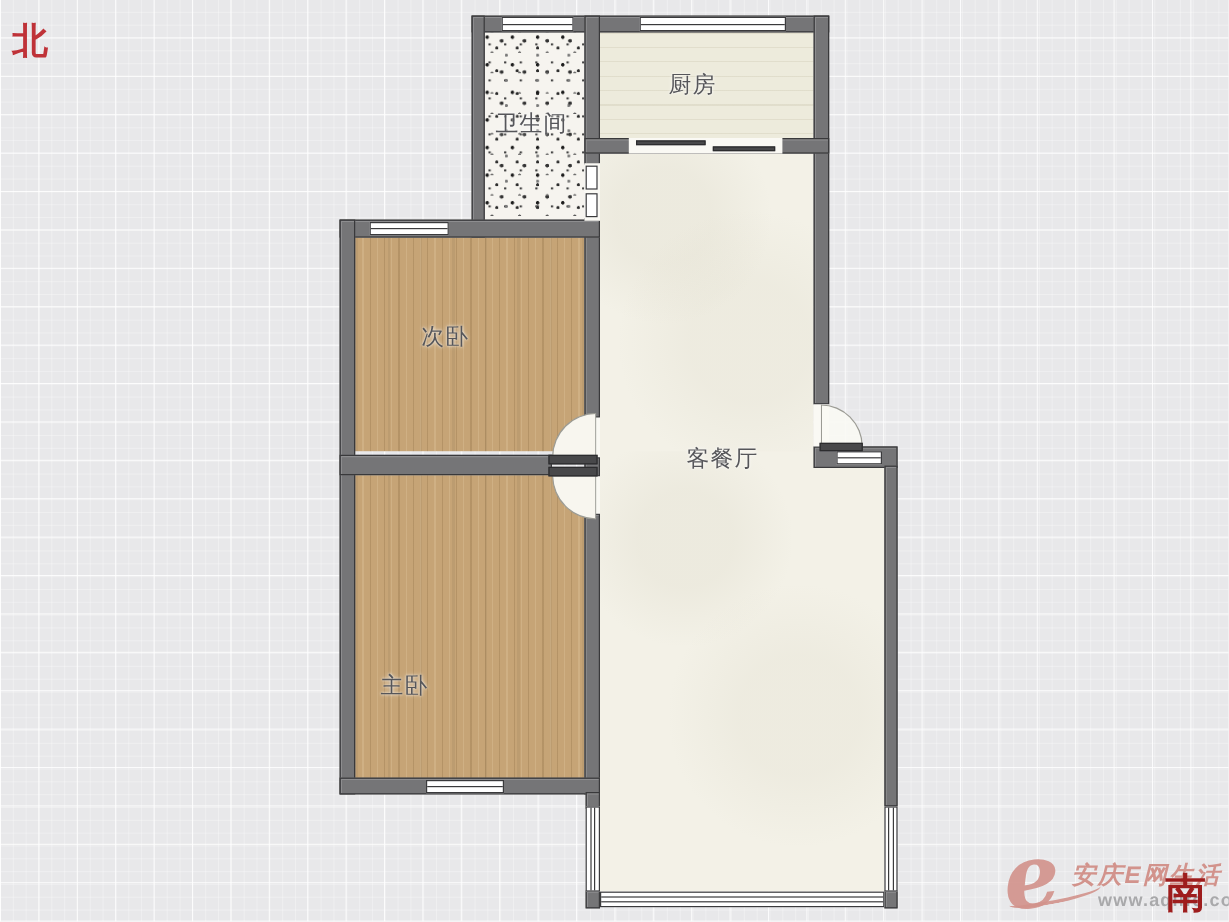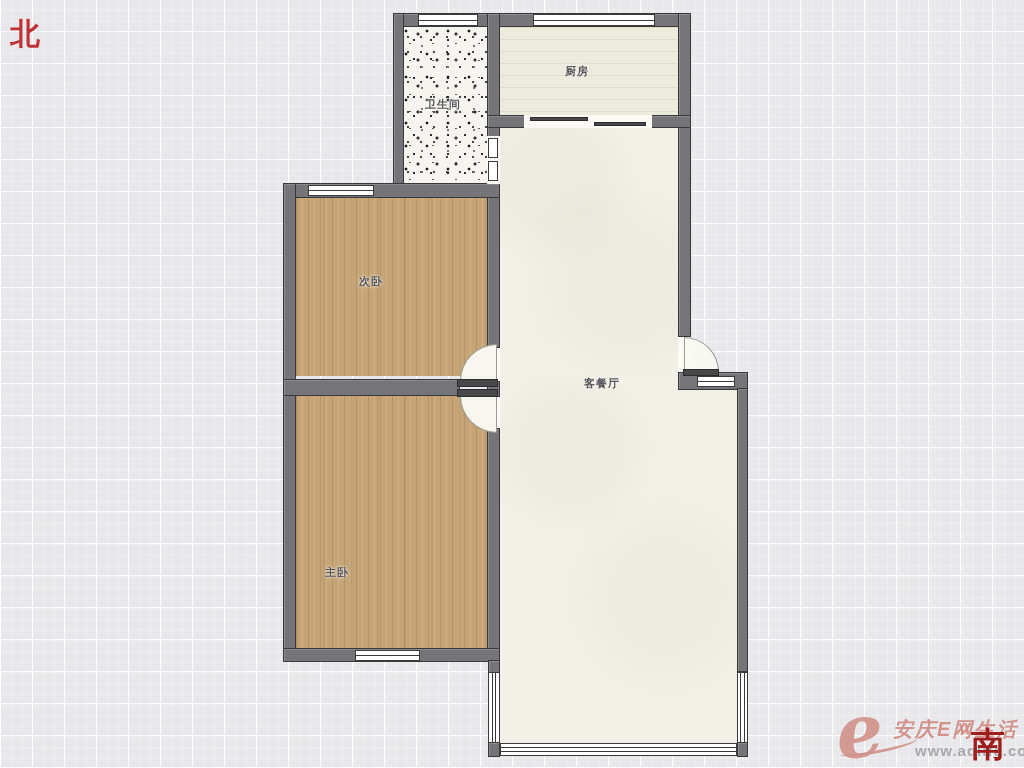--- a/index.html
+++ b/index.html
@@ -43,21 +43,21 @@
       repeating-linear-gradient(90deg, rgba(110,80,40,.20) 0 1px, transparent 1px 6px, rgba(255,238,205,.16) 6px 7px, transparent 7px 12px),
       repeating-linear-gradient(90deg, rgba(0,0,0,.05) 0 2px, transparent 2px 27px)}
   .win{position:absolute;box-sizing:border-box;background:#fff;border:1px solid #3a3a3c}
   .win-h1{background-image:linear-gradient(#3a3a3c,#3a3a3c);
     background-repeat:no-repeat;background-position:0 50%;background-size:100% 1px}
   .win-h2{background-image:linear-gradient(#3a3a3c,#3a3a3c),linear-gradient(#3a3a3c,#3a3a3c);
     background-repeat:no-repeat;background-position:0 32%,0 68%;background-size:100% 1px,100% 1px}
   .win-v2{background-image:linear-gradient(#3a3a3c,#3a3a3c),linear-gradient(#3a3a3c,#3a3a3c);
     background-repeat:no-repeat;background-position:30% 0,70% 0;background-size:1px 100%,1px 100%}
   .room-label{position:absolute;transform:translate(-50%,-50%);
-    font-weight:700;font-size:11px;line-height:1;color:var(--label);
+    font-weight:400;font-size:19px;line-height:1;color:var(--label);
     letter-spacing:1px;white-space:nowrap;
     text-shadow:0 0 2px rgba(255,255,255,.9),0 0 4px rgba(255,255,255,.6)}
   .opening{position:absolute;background:#faf9f4}
   .arc{position:absolute;box-sizing:border-box;background:#f8f6ef;border:1px solid #9b9b94}
   .leafbar{position:absolute;background:#48484a;border:1px solid #2c2c2e;box-sizing:border-box}
   .compass{position:absolute;font-family:"DejaVu Serif","Liberation Serif",serif;font-weight:700}
   .north{left:10px;top:14px;font-size:30px;color:var(--accent-red)}
   .south{left:971px;top:722px;font-size:34px;color:var(--south-red)}
   .wm-e{position:absolute;left:836px;top:694px;font-family:"DejaVu Serif","Liberation Serif",serif;
     font-style:italic;font-weight:700;font-size:74px;line-height:1;color:var(--wm-pink);

